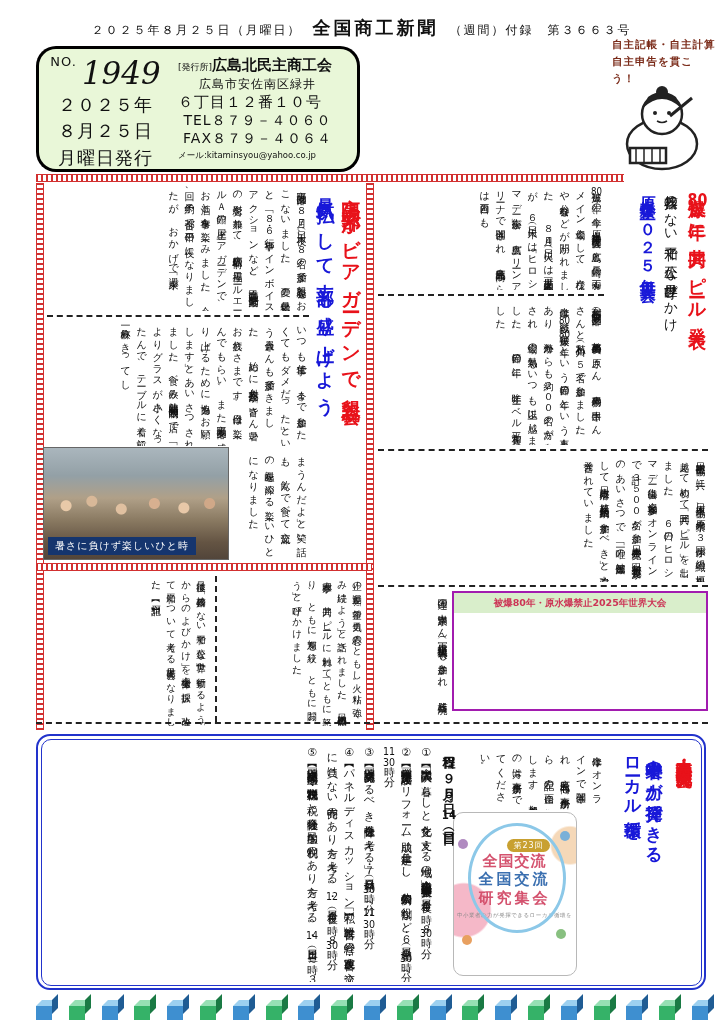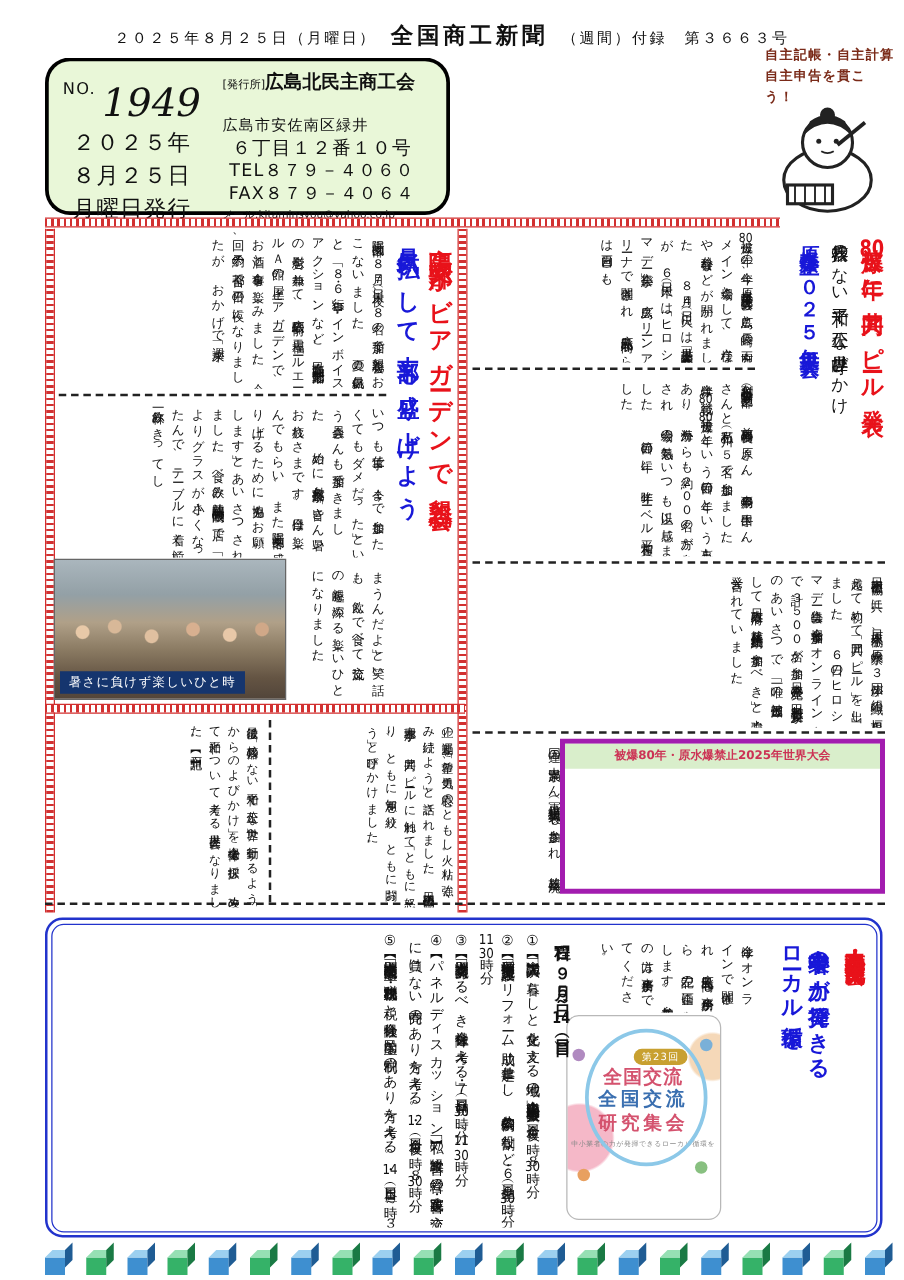--- a/index.html
+++ b/index.html
@@ -7,34 +7,34 @@
        font-family:"DejaVu Sans","Liberation Sans",sans-serif;color:#111;overflow:hidden;}
   .abs{position:absolute;}
   .v{writing-mode:vertical-rl;text-orientation:upright;overflow:hidden;}
   .tcy{text-combine-upright:all;}
   
   .dateline{top:16px;left:0;width:723px;text-align:center;white-space:nowrap;}
   .dl-sm{font-size:12px;letter-spacing:2px;}
   .dl-big{font-size:18px;font-weight:bold;font-family:"DejaVu Serif","Liberation Serif",serif;letter-spacing:3px;margin:0 6px;}
   .header-row{top:46px;left:36px;width:572px;height:126px;display:flex;}
   .no-box{width:136px;background:#e9f7d8;border:3px solid #000;border-right:none;
-          border-radius:20px 0 0 20px;text-align:center;padding-top:15px;box-sizing:border-box;}
+          border-radius:20px 0 0 20px;text-align:center;padding-top:5px;box-sizing:border-box;}
   .no-label{font-size:13px;vertical-align:18px;letter-spacing:1px;}
   .no-num{font-size:31px;font-style:italic;font-family:"DejaVu Serif","Liberation Serif",serif;}
   .no-date{font-size:18px;line-height:1.35;letter-spacing:1px;margin-top:2px;}
   .title-box{flex:1;background:#fbe8da;border:3px solid #000;box-sizing:border-box;
              display:flex;flex-direction:column;justify-content:center;align-items:center;color:#2a2ae0;font-weight:bold;}
   .title1{font-size:37px;letter-spacing:6px;}
   .title2{font-size:31px;letter-spacing:2px;margin-top:4px;}
   .pub-box{width:188px;background:#e9f7d8;border:3px solid #000;border-left:none;
            border-radius:0 20px 20px 0;box-sizing:border-box;padding:6px 20px 0 6px;}
   .pub-l1{font-size:9px;}
   .pub-name{font-size:15px;font-weight:bold;letter-spacing:0px;}
-  .pub-addr{font-size:12px;letter-spacing:1px;margin-top:17px;}
-  .pub-addr2{font-size:15px;text-align:center;letter-spacing:1px;}
+  .pub-addr{font-size:12px;letter-spacing:1px;margin-top:1px;text-align:center;}
+  .pub-addr2{font-size:15px;text-align:left;letter-spacing:1px;}
   .pub-tel{font-size:14px;text-align:center;letter-spacing:1px;}
   .pub-mail{font-size:8.5px;margin-top:2px;}
   .slogan{left:612px;top:36px;width:104px;font-size:10.5px;font-weight:bold;color:#7a2a18;line-height:1.6;letter-spacing:1px;}
   .mascot{left:616px;top:84px;}
   
   .hatch-h{background:repeating-linear-gradient(90deg,#d23030 0,#d23030 2px,#fff 2px,#fff 5px);
            border-top:1px solid #d23030;border-bottom:1px solid #d23030;height:6px;}
   .hatch-v{background:repeating-linear-gradient(0deg,#d23030 0,#d23030 2px,#fff 2px,#fff 5px);
            border-left:1px solid #d23030;border-right:1px solid #d23030;width:6px;}
   .dash-h{border-top:2px dashed #222;height:0;}
@@ -53,21 +53,21 @@
     radial-gradient(circle at 12% 52%, #e8c9a8 0 5px, transparent 6px),
     radial-gradient(circle at 26% 48%, #d8b898 0 5px, transparent 6px),
     radial-gradient(circle at 42% 55%, #e0c0a0 0 5px, transparent 6px),
     radial-gradient(circle at 60% 50%, #d8b090 0 5px, transparent 6px),
     radial-gradient(circle at 76% 54%, #e8c8a8 0 5px, transparent 6px),
     radial-gradient(circle at 90% 50%, #d0a888 0 5px, transparent 6px),
     linear-gradient(180deg,#aab6bd 0,#93a0a6 25%,#b0a088 45%,#8a7a62 65%,#645443 85%,#52453a 100%);
     border:1px solid #666;}
   .photo1-cap{position:absolute;left:4px;bottom:4px;background:#15356e;color:#fff;
               font-size:10px;padding:2px 7px;letter-spacing:1px;margin-top:40px;}
-  .photo2{border:4px solid #a21caf;display:flex;flex-direction:column;}
+  .photo2{border:2px solid #a21caf;display:flex;flex-direction:column;}
   .photo2-banner{height:20px;background:#d9eecb;color:#cc3355;font-weight:bold;font-size:9.5px;
                  text-align:center;line-height:20px;white-space:nowrap;overflow:hidden;letter-spacing:0px;}
   .photo2-stage{flex:1;position:relative;background:
     radial-gradient(circle at 10% 68%, #e84040 0 4px, transparent 5px),
     radial-gradient(circle at 22% 64%, #f0d040 0 5px, transparent 6px),
     radial-gradient(circle at 35% 67%, #40a0e8 0 4px, transparent 5px),
     radial-gradient(circle at 48% 63%, #e87040 0 5px, transparent 6px),
     radial-gradient(circle at 62% 66%, #60c060 0 4px, transparent 5px),
     radial-gradient(circle at 75% 63%, #f0e060 0 5px, transparent 6px),
     radial-gradient(circle at 88% 67%, #e84080 0 4px, transparent 5px),

